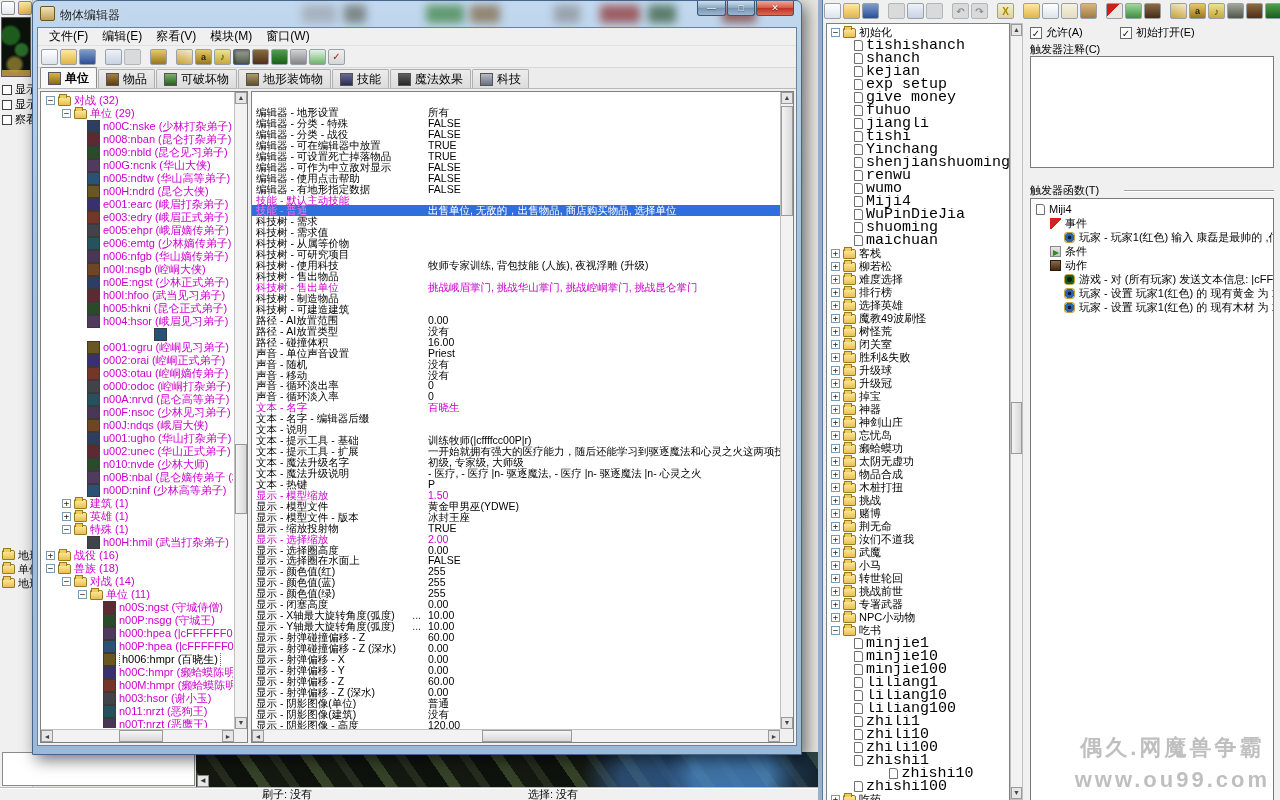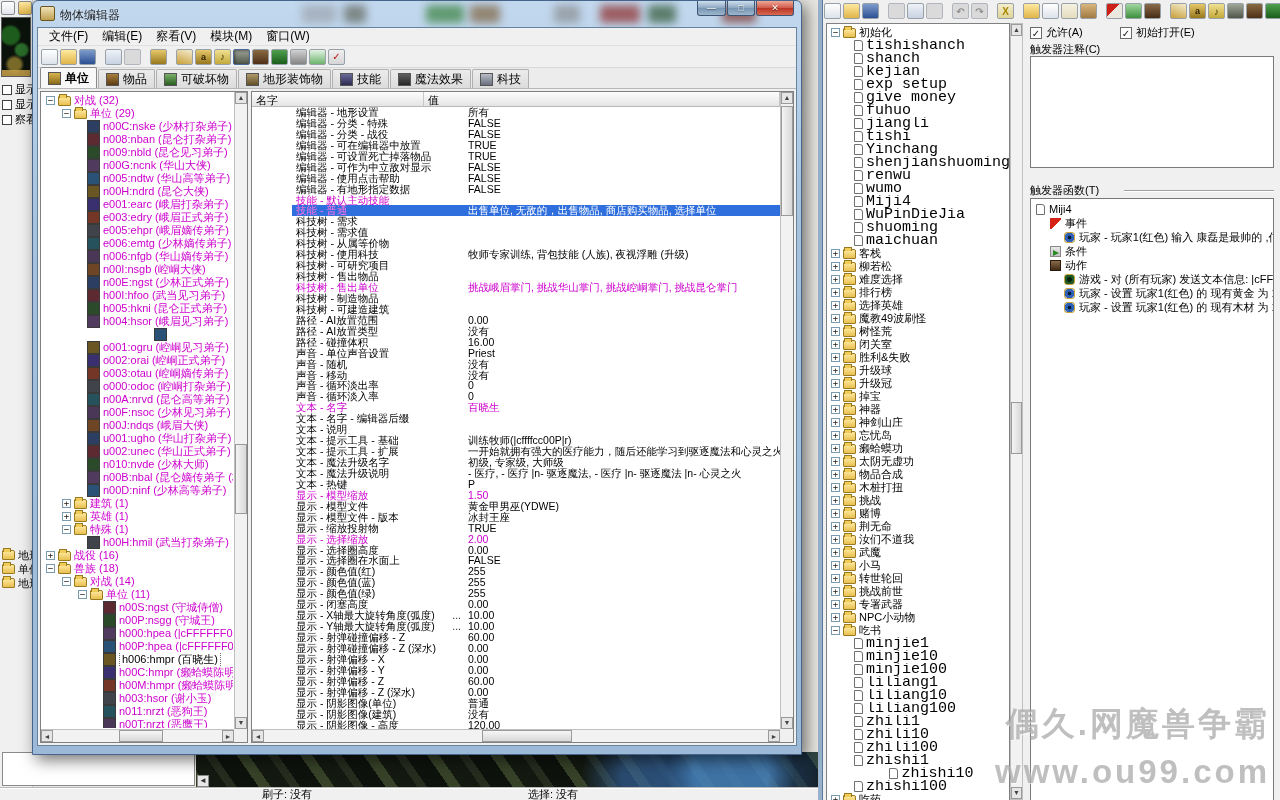--- a/index.html
+++ b/index.html
@@ -30,22 +30,22 @@
       radial-gradient(circle at 86% 55%,rgba(70,130,190,.85) 0 7%,rgba(40,80,130,.5) 12%,transparent 22%),
       radial-gradient(circle at 72% 70%,rgba(60,110,170,.6) 0 5%,transparent 14%),
       repeating-linear-gradient(55deg,rgba(86,104,62,.55) 0 10px,rgba(22,28,18,.7) 10px 26px,rgba(60,70,48,.5) 26px 34px,rgba(14,18,12,.75) 34px 52px),#10140e;}
   #map-hscroll-btn{left:197px;top:775px;width:12px;height:12px;background:#e8e8e8;border:1px solid #8a8a8a;
     font-size:8px;line-height:10px;text-align:center;color:#333;z-index:4;}
   #we-statusbar{left:0;top:788px;width:818px;height:12px;background:#f0f0f0;border-top:1px solid #fff;
     box-shadow:0 -1px 0 #b8b8b8;z-index:2;display:flex;align-items:center;font-size:11px;}
   .status-seg{position:absolute;white-space:nowrap;}
 
   
-  #watermark{right:10px;bottom:4px;z-index:60;text-align:right;font-weight:bold;
-    color:rgba(145,145,145,.58);font-size:33px;line-height:1.45;letter-spacing:3px;
+  #watermark{right:10px;bottom:4px;z-index:60;text-align:center;font-weight:bold;
+    color:rgba(145,145,145,.58);font-size:22px;line-height:1.45;letter-spacing:3px;
     text-shadow:1px 1px 0 rgba(255,255,255,.5);pointer-events:none;}
 
   
   #trig-window{left:818px;top:0;width:462px;height:800px;background:#f0f0f0;z-index:10;
     border-left:4px solid #98b2cc;box-shadow:inset 1px 0 0 #5a7a9a;}
   #trig-toolbar{position:absolute;left:2px;top:1px;right:0;height:20px;display:flex;align-items:center;gap:2px;overflow:hidden;}
   .tbi{width:17px;height:16px;border:1px solid #98a0a8;border-radius:2px;background:#dcdcdc;flex:none;position:relative;}
   .tbi::after{content:"";position:absolute;inset:0;display:flex;align-items:center;justify-content:center;
     font-size:10px;font-weight:bold;}
   .tbgap{width:5px;flex:none;}
@@ -155,21 +155,21 @@
   .hsb-btn{position:absolute;top:0;width:12px;height:100%;background:#e6e6e6;border:1px solid #9a9a9a;
     font-size:7px;text-align:center;line-height:11px;color:#444;}
   .hsb-thumb{position:absolute;top:0;height:100%;background:linear-gradient(#f6f6f6,#d8d8d8);border:1px solid #9a9a9a;}
 
   #oe-table-wrap{position:relative;flex:1;background:#fff;border:1px solid #808080;overflow:hidden;}
   #oe-table-header{display:flex;height:15px;border-bottom:1px solid #b8b8b8;margin-right:13px;}
   .hcell{background:linear-gradient(#fdfdfd,#e4e4e4);border-right:1px solid #c6c6c6;padding:1px 4px;font-size:11px;}
   .hcell.name{width:172px;flex:none;}
   .hcell.value{flex:1;}
   #oe-rows{position:absolute;left:0;right:13px;top:15px;bottom:13px;overflow:hidden;}
-  .prow{display:flex;height:10.95px;line-height:10.9px;font-size:10.5px;white-space:nowrap;margin-left:40px;}
+  .prow{display:flex;height:10.95px;line-height:10.9px;font-size:10.5px;white-space:nowrap;}
   .pn{width:172px;flex:none;padding-left:4px;overflow:hidden;display:flex;justify-content:space-between;}
   .pdots{color:#333;padding-right:3px;}
   .pv{flex:1;padding-left:4px;overflow:hidden;}
   .pmod .pnt,.pmod .pv{color:#cc00cc;}
   .psel{background:#2f6fdd;}
   .psel .pnt{color:#ff6ee0;}
   .psel .pv{color:#fff;}
   #oe-table-vscroll{position:absolute;right:0;top:0;bottom:13px;width:13px;background:#f2f2f2;border-left:1px solid #c0c0c0;}
   #oe-table-hscroll{position:absolute;left:0;right:13px;bottom:0;height:13px;background:#f2f2f2;border-top:1px solid #c0c0c0;}
   .sbcorner{position:absolute;right:0;bottom:0;width:13px;height:13px;background:#f0f0f0;}
@@ -874,24 +874,20 @@
           <div class="sb-btn" style="bottom:0;">▼</div>
         </div>
         <div id="oe-tree-hscroll">
           <div class="hsb-btn" style="left:0;">◄</div>
           <div class="hsb-thumb" style="left:78px;width:44px;"></div>
           <div class="hsb-btn" style="right:0;">►</div>
         </div>
         <div class="sbcorner"></div>
       </div>
       <div id="oe-table-wrap">
-        <div id="oe-table-header">
-          <div class="hcell name">名字</div>
-          <div class="hcell value">值</div>
-        </div>
         <div id="oe-rows">
             <div class="prow">
               <span class="pn">
                 <span class="pnt">编辑器 - 地形设置</span>
               </span>
               <span class="pv">所有</span>
             </div>
             <div class="prow">
               <span class="pn">
                 <span class="pnt">编辑器 - 分类 - 特殊</span>
@@ -959,29 +955,29 @@
               <span class="pv"></span>
             </div>
             <div class="prow">
               <span class="pn">
                 <span class="pnt">科技树 - 从属等价物</span>
               </span>
               <span class="pv"></span>
             </div>
             <div class="prow">
               <span class="pn">
+                <span class="pnt">科技树 - 可研究项目</span>
+              </span>
+              <span class="pv"></span>
+            </div>
+            <div class="prow">
+              <span class="pn">
                 <span class="pnt">科技树 - 使用科技</span>
               </span>
               <span class="pv">牧师专家训练, 背包技能 (人族), 夜视浮雕 (升级)</span>
-            </div>
-            <div class="prow">
-              <span class="pn">
-                <span class="pnt">科技树 - 可研究项目</span>
-              </span>
-              <span class="pv"></span>
             </div>
             <div class="prow">
               <span class="pn">
                 <span class="pnt">科技树 - 售出物品</span>
               </span>
               <span class="pv"></span>
             </div>
             <div class="prow pmod">
               <span class="pn">
                 <span class="pnt">科技树 - 售出单位</span>

